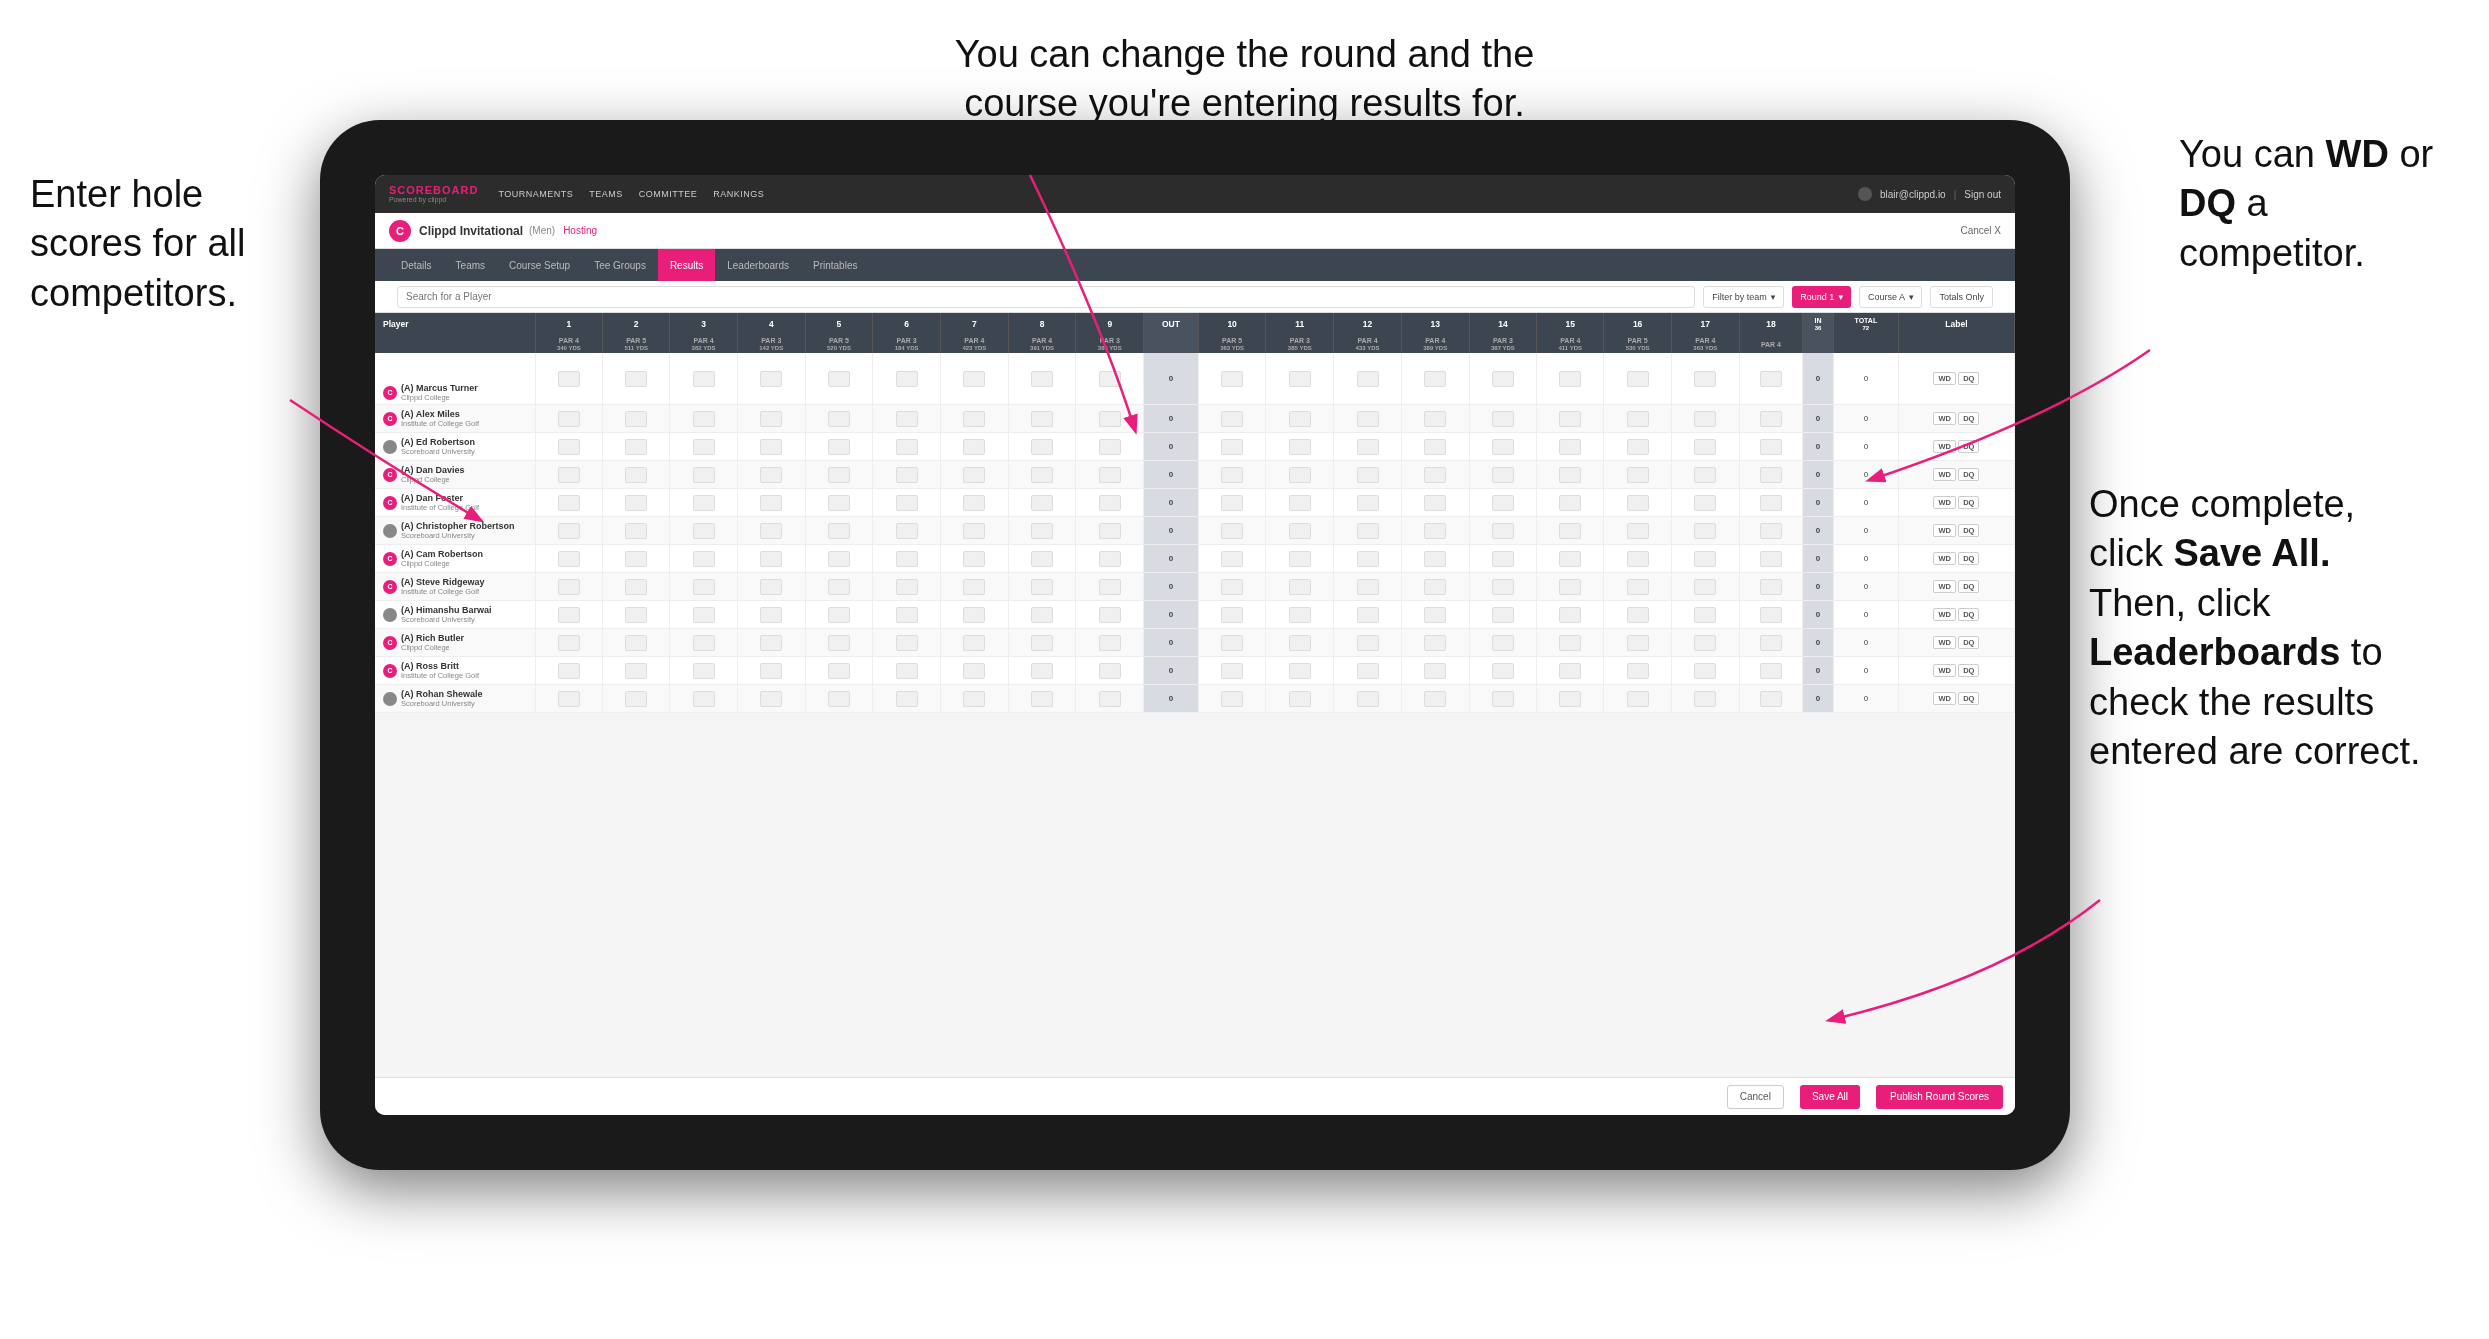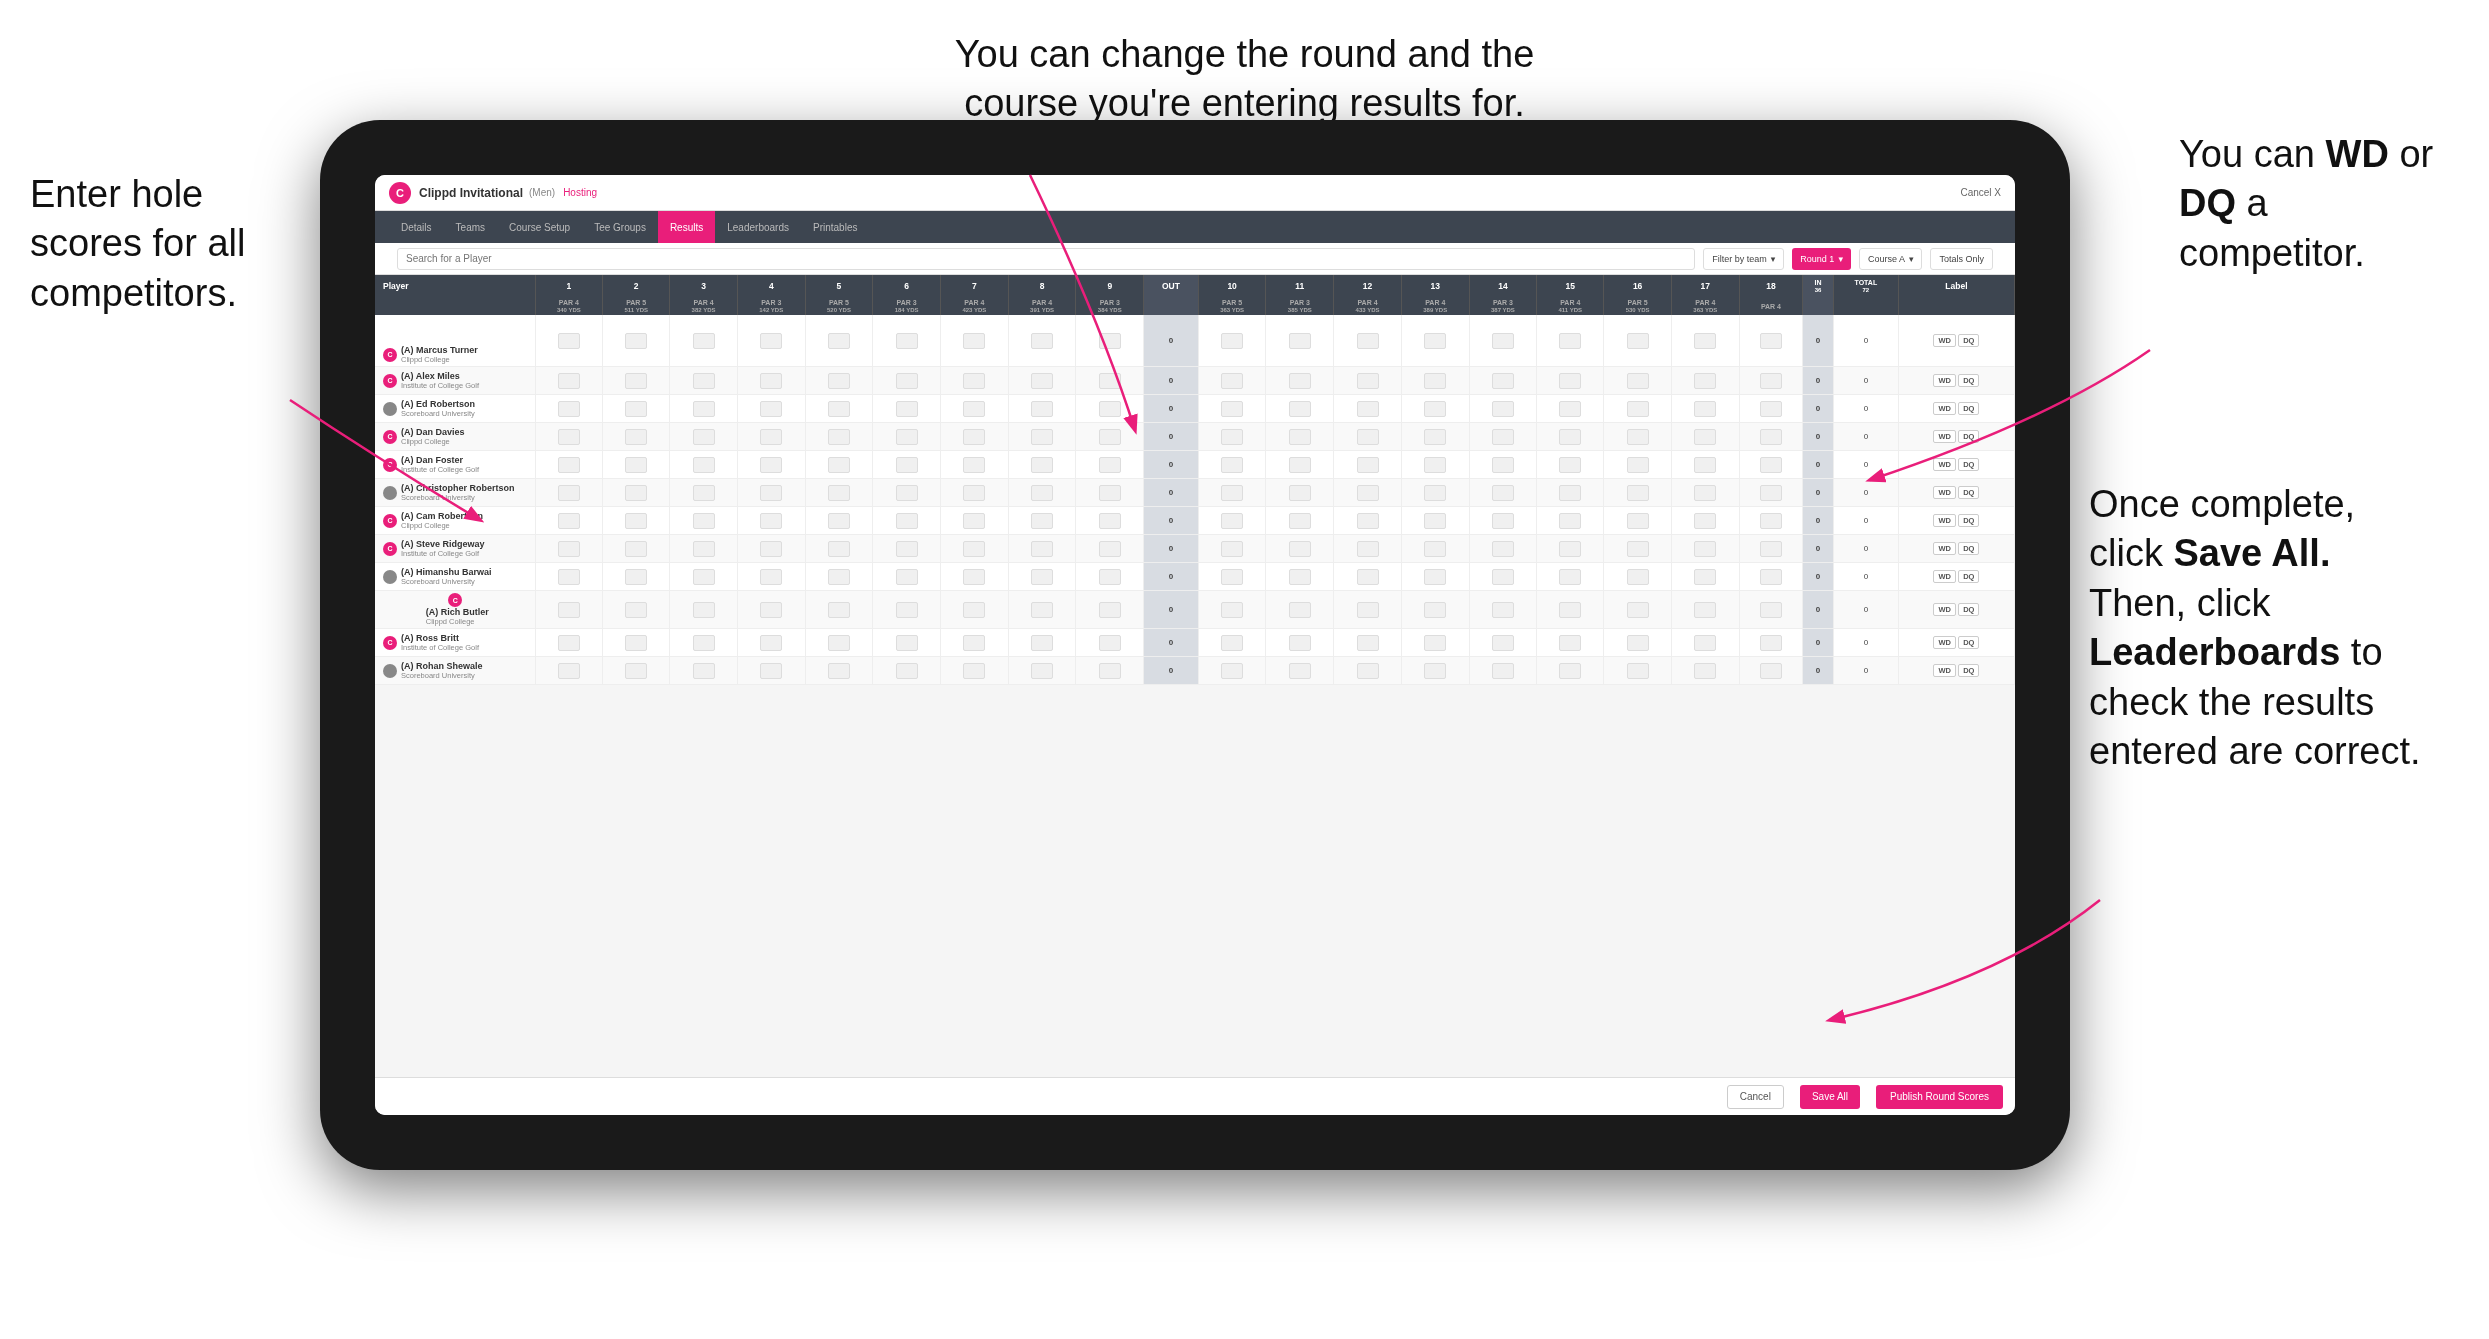--- a/index.html
+++ b/index.html
@@ -451,20 +451,38 @@
 </div>
 
 <div class="annotation annotation-right-bottom">
   <span>Once complete,<br>click </span><span class="bold">Save All.</span><br>
   <span>Then, click<br></span><span class="bold">Leaderboards</span><span> to<br>check the results<br>entered are correct.</span>
 </div>
 
 <div class="tablet">
   <div class="tablet-screen">
 
+    <div class="top-nav">
+      <div style="color:#e91e7a; font-size:11px; font-weight:bold; letter-spacing:1px; line-height:1.1;">
+        <span style="font-size:11px; letter-spacing:1px;">SCOREBOARD</span>
+        <span style="color:#888; font-size:7px; display:block; font-weight:normal; letter-spacing:0;">Powered by clippd</span>
+      </div>
+      <div class="top-nav-links">
+        <a style="color:#ccc; font-size:9px; text-decoration:none;">TOURNAMENTS</a>
+        <a style="color:#ccc; font-size:9px; text-decoration:none;">TEAMS</a>
+        <a style="color:#ccc; font-size:9px; text-decoration:none;">COMMITTEE</a>
+        <a style="color:#ccc; font-size:9px; text-decoration:none;">RANKINGS</a>
+      </div>
+      <div class="top-nav-right">
+        <span style="width:14px; height:14px; background:#555; border-radius:50%; display:inline-block;"></span>
+        <span>blair@clippd.io</span>
+        <span style="color:#666;">|</span>
+        <span style="cursor:pointer; color:#ccc;">Sign out</span>
+      </div>
+    </div>
 
     <div class="tournament-header">
       <div class="tournament-logo">C</div>
       <span class="tournament-title">Clippd Invitational</span>
       <span class="tournament-subtitle">(Men)</span>
       <span class="tournament-hosting">Hosting</span>
       <span class="tournament-cancel" style="margin-left:auto;">Cancel X</span>
     </div>
 
     <div class="tab-bar">
@@ -843,21 +861,21 @@
               <td><input type="text" style="width: 22px; height: 16px; border: 1px solid rgb(221, 221, 221); background: rgb(240, 240, 240); text-align: center; font-size: 8px; border-radius: 2px;"></td>
               <td><input type="text" style="width: 22px; height: 16px; border: 1px solid rgb(221, 221, 221); background: rgb(240, 240, 240); text-align: center; font-size: 8px; border-radius: 2px;"></td>
               <td><input type="text" style="width: 22px; height: 16px; border: 1px solid rgb(221, 221, 221); background: rgb(240, 240, 240); text-align: center; font-size: 8px; border-radius: 2px;"></td>
               <td><input type="text" style="width: 22px; height: 16px; border: 1px solid rgb(221, 221, 221); background: rgb(240, 240, 240); text-align: center; font-size: 8px; border-radius: 2px;"></td>
               <td class="out-cell">0</td>
               <td>0</td>
               <td><span class="wd-btn">WD</span> <span class="dq-btn">DQ</span></td>
             </tr>
             <tr>
               <td class="player-cell">
-      <div style="display:flex; align-items:center;flex-direction:column;">
+      <div style="display:flex; align-items:center;">
         <span class="player-icon icon-red">C</span>
         <div>
           <span class="player-name">(A) Rich Butler</span>
           <span class="player-org">Clippd College</span>
         </div>
       </div>
               </td>
               <td><input type="text" style="width: 22px; height: 16px; border: 1px solid rgb(221, 221, 221); background: rgb(240, 240, 240); text-align: center; font-size: 8px; border-radius: 2px;"></td>
               <td><input type="text" style="width: 22px; height: 16px; border: 1px solid rgb(221, 221, 221); background: rgb(240, 240, 240); text-align: center; font-size: 8px; border-radius: 2px;"></td>
               <td><input type="text" style="width: 22px; height: 16px; border: 1px solid rgb(221, 221, 221); background: rgb(240, 240, 240); text-align: center; font-size: 8px; border-radius: 2px;"></td>

